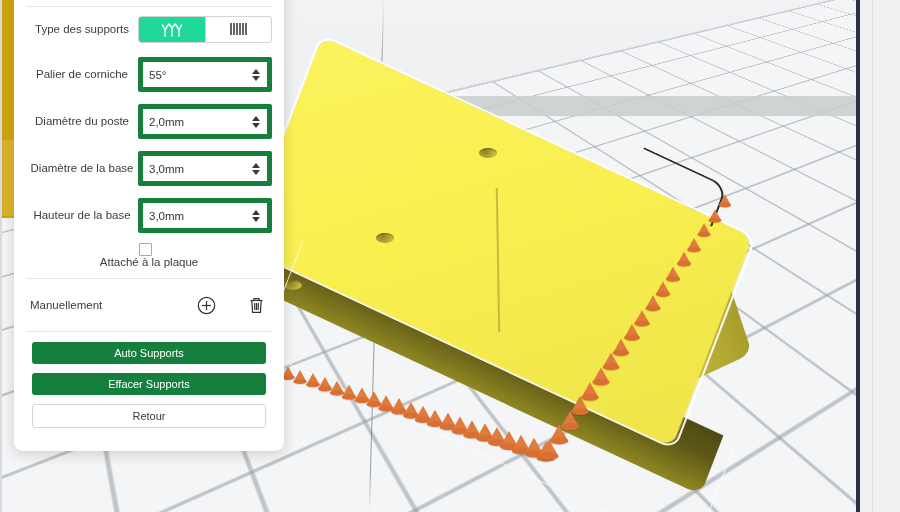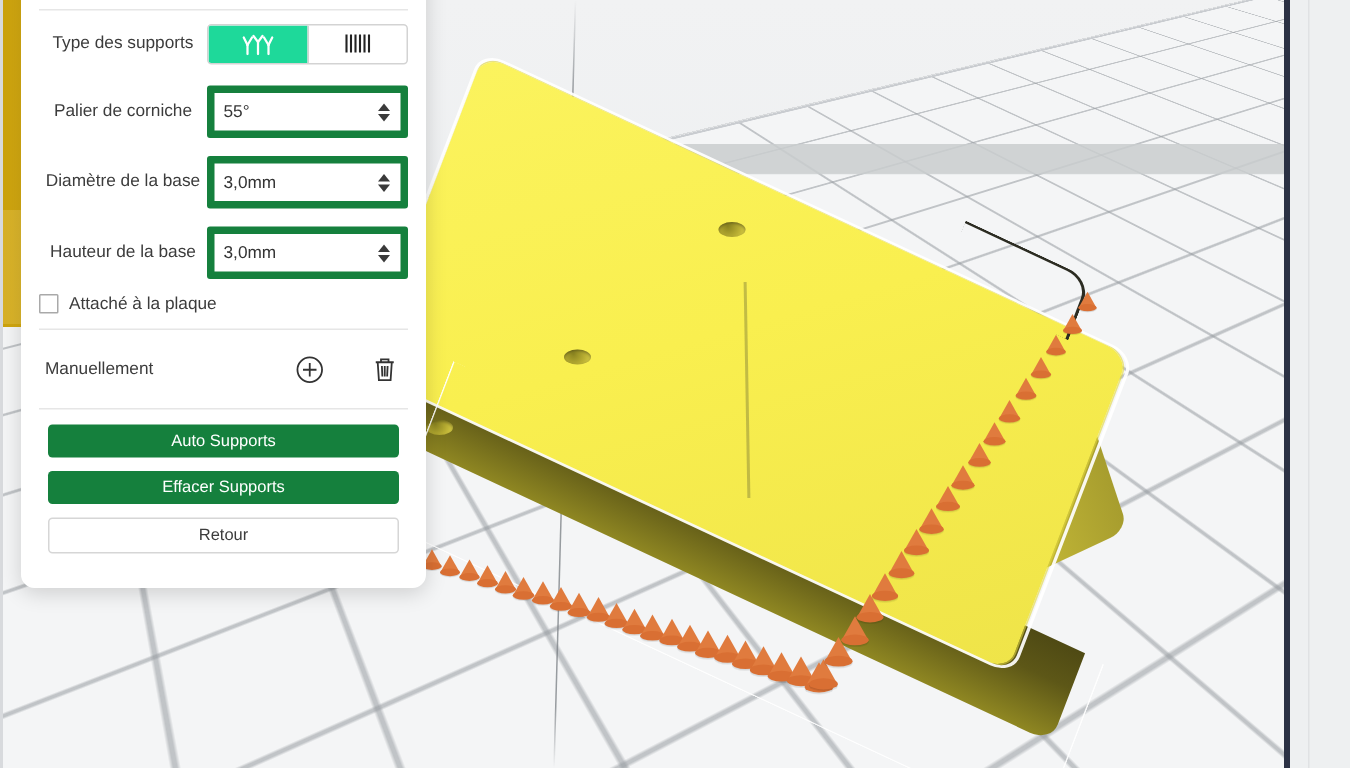--- a/index.html
+++ b/index.html
@@ -123,21 +123,21 @@
 
   .field{position:relative;width:136px;height:25px;border:5px solid #15803d;border-radius:2px;background:#fff;
          display:flex;align-items:center;}
   .field .val{font-size:11.5px;color:#333;padding-left:6px;}
   .spin{position:absolute;right:7px;top:50%;transform:translateY(-50%);
         display:flex;flex-direction:column;gap:2px;cursor:pointer;}
   .spin i{display:block;width:0;height:0;border-left:4px solid transparent;border-right:4px solid transparent;}
   .spin i.up{border-bottom:5px solid #3a3a3a;}
   .spin i.dn{border-top:5px solid #3a3a3a;}
 
-  .chk-row{display:flex;align-items:center;padding:4px 12px 10px 12px;}
+  .chk-row{display:flex;align-items:center;padding:4px 12px 10px 12px;flex-direction:column;}
   .chkbox{width:11px;height:11px;border:1px solid #a9a9a9;background:#fff;border-radius:1px;margin-right:7px;cursor:pointer;}
   .chk-lbl{font-size:11.5px;color:#3c3c3c;}
 
   .manual-row{display:flex;align-items:center;padding:14px 16px;}
   .manual-lbl{font-size:11.5px;color:#3c3c3c;flex:1;}
   .icon-btn{width:24px;height:24px;margin-left:26px;display:flex;align-items:center;justify-content:center;cursor:pointer;}
 
   .btns{padding:10px 18px 0 18px;}
   .btn{display:flex;align-items:center;justify-content:center;height:22px;border-radius:3px;
        font-size:11px;margin-bottom:9px;cursor:pointer;}
@@ -267,20 +267,30 @@
       <div class="lbl">Palier de corniche</div>
       <div class="field">
         <span class="val">55°</span>
         <span class="spin">
             <i class="up"></i>
             <i class="dn"></i>
           </span>
       </div>
     </div>
 
+    <div class="row">
+      <div class="lbl">Diamètre du poste</div>
+      <div class="field">
+        <span class="val">2,0mm</span>
+        <span class="spin">
+            <i class="up"></i>
+            <i class="dn"></i>
+          </span>
+      </div>
+    </div>
 
     <div class="row">
       <div class="lbl">Diamètre de la base</div>
       <div class="field">
         <span class="val">3,0mm</span>
         <span class="spin">
             <i class="up"></i>
             <i class="dn"></i>
           </span>
       </div>

